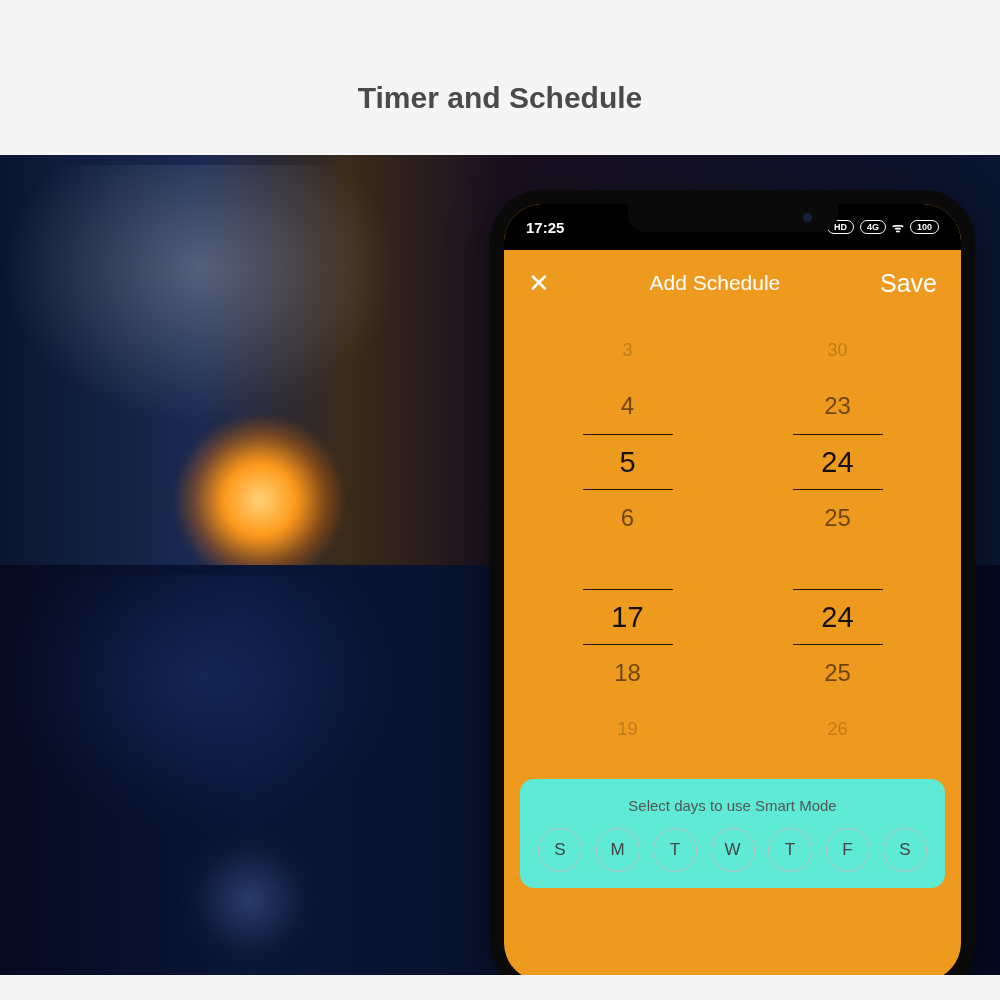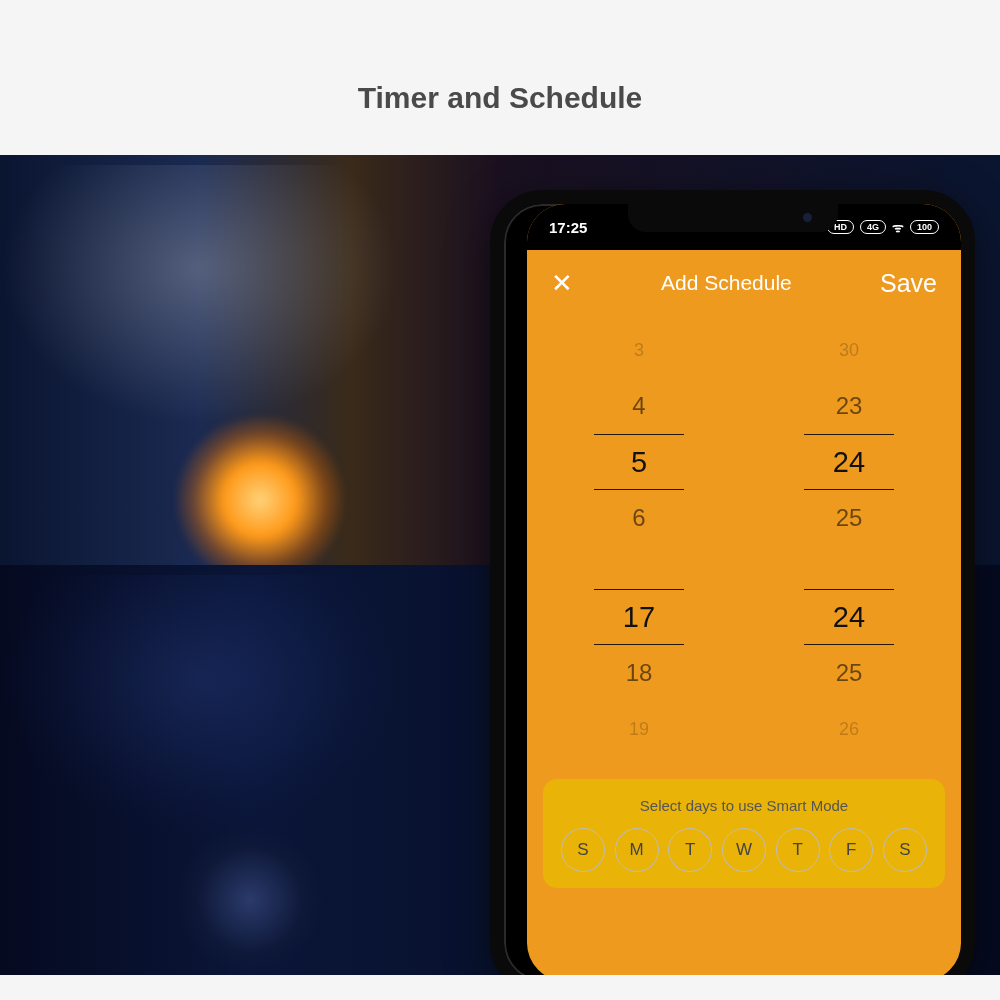--- a/index.html
+++ b/index.html
@@ -92,21 +92,20 @@
     position:absolute; right:26px; top:9px;
     width:9px;height:9px;border-radius:50%;
     background:#16203a;
   }
   .screen {
     position: absolute;
     inset: 0;
     border-radius: 38px;
     overflow: hidden;
     background: #ee9a1f;
-    margin-left: 23px;
   }
 
   .statusbar {
     height: 46px;
     background: #000;
     color: #fff;
     display: flex;
     align-items: center;
     justify-content: space-between;
     padding: 0 22px;
@@ -149,21 +148,21 @@
   }
   .picker-row.dim   { color: rgba(0,0,0,.2); font-size:18px; }
   .picker-row.sel   {
     color: #111; font-size: 29px; font-weight:500;
     border-top: 1.5px solid rgba(0,0,0,.85);
     border-bottom: 1.5px solid rgba(0,0,0,.85);
   }
 
   .days-card {
     margin: 22px 16px 0;
-    background: #eab308;
+    background: #5eead4;
     border-radius: 14px;
     padding: 18px 14px 16px;
     text-align:center;
   }
   .days-label { font-size: 15px; color:#555; margin-bottom:14px; }
   .days-row { display:flex; justify-content:space-between; padding:0 4px; }
   .day-chip {
     width:44px;height:44px;border-radius:50%;
     border:1.5px solid #bdbdbd;
     display:flex;align-items:center;justify-content:center;

